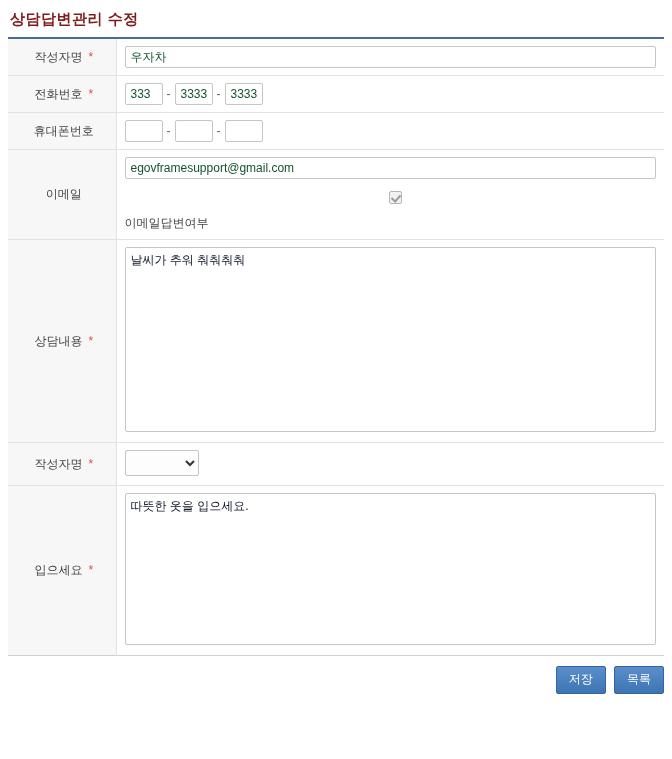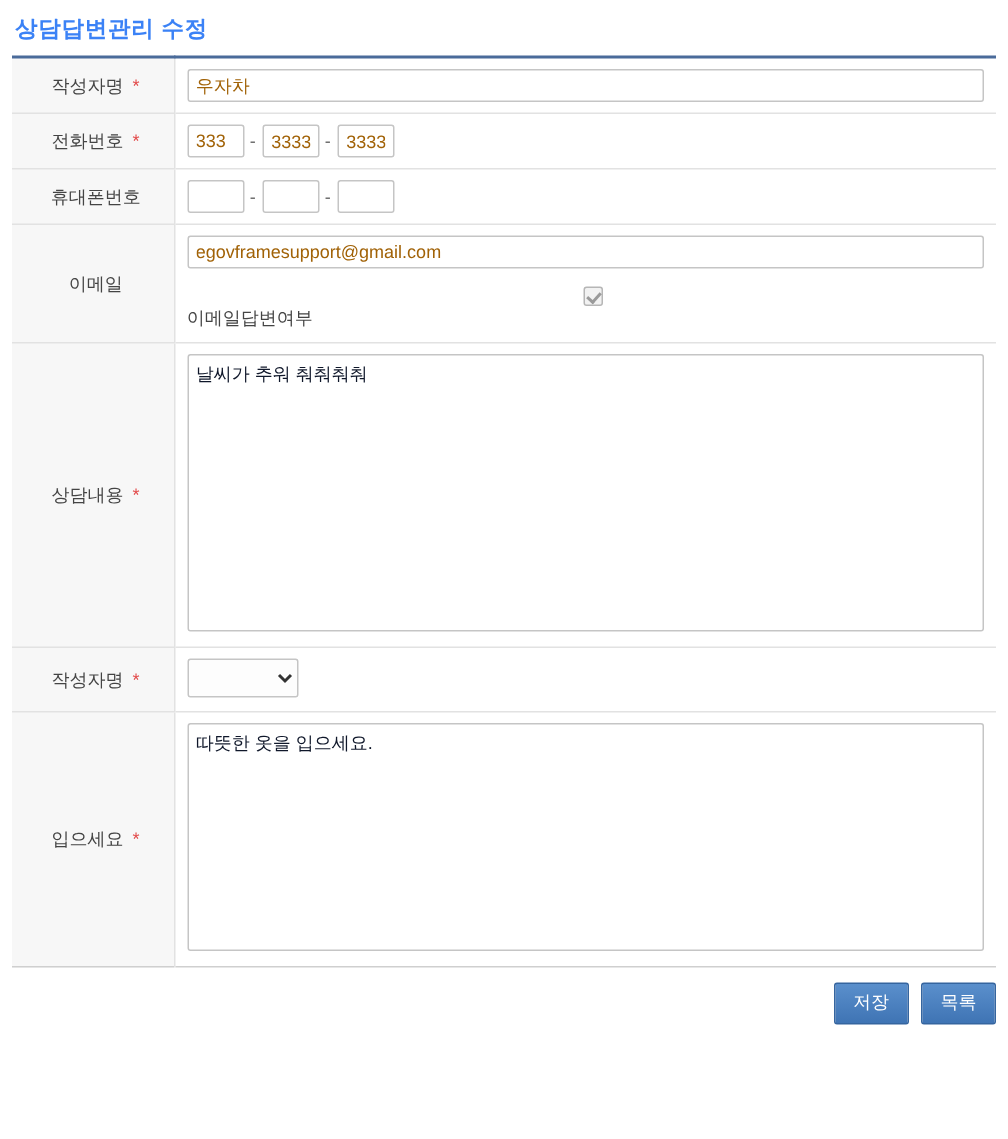--- a/index.html
+++ b/index.html
@@ -15,21 +15,21 @@
   }
   #page {
     width: 672px;
     height: 759px;
     position: relative;
     padding: 8px 8px 0 8px;
   }
   .page-title {
     font-size: 15px;
     font-weight: bold;
-    color: #3b82f6;
+    color: #7f1d1d;
     padding: 2px 0 8px 2px;
     letter-spacing: 0.5px;
   }
   table.form {
     width: 656px;
     border-collapse: collapse;
     border-top: 2px solid #4a6b9a;
     border-bottom: 1px solid #cfcfcf;
   }
   table.form tr { border-bottom: 1px solid #e2e2e2; }
@@ -56,21 +56,21 @@
     vertical-align: middle;
     background: #ffffff;
   }
   input.text {
     border: 1px solid #c5c5c5;
     background: #fff;
     height: 22px;
     padding: 2px 5px;
     font-family: "Liberation Sans", sans-serif;
     font-size: 12px;
-    color: #a16207;
+    color: #14532d;
     border-radius: 2px;
   }
   input.full { width: 100%; }
   input.tel { width: 38px; text-align: left; }
   .dash { display: inline-block; width: 12px; text-align: center; color: #666; }
   textarea.area {
     width: 100%;
     border: 1px solid #c5c5c5;
     border-radius: 2px;
     padding: 4px 5px;
@@ -102,20 +102,21 @@
     position: absolute;
     left: 3px;
     top: 1px;
     width: 4px;
     height: 7px;
     border: solid #9a9a9a;
     border-width: 0 2px 2px 0;
     transform: rotate(42deg);
   }
   .check-label {
+    margin-top: 11px;
     font-size: 12px;
     color: #444;
   }
   select.sel {
     font-family: "Liberation Sans", sans-serif;
     font-size: 12px;
     height: 22px;
     border: 1px solid #c5c5c5;
     background: #fdfdfd;
     color: #333;

